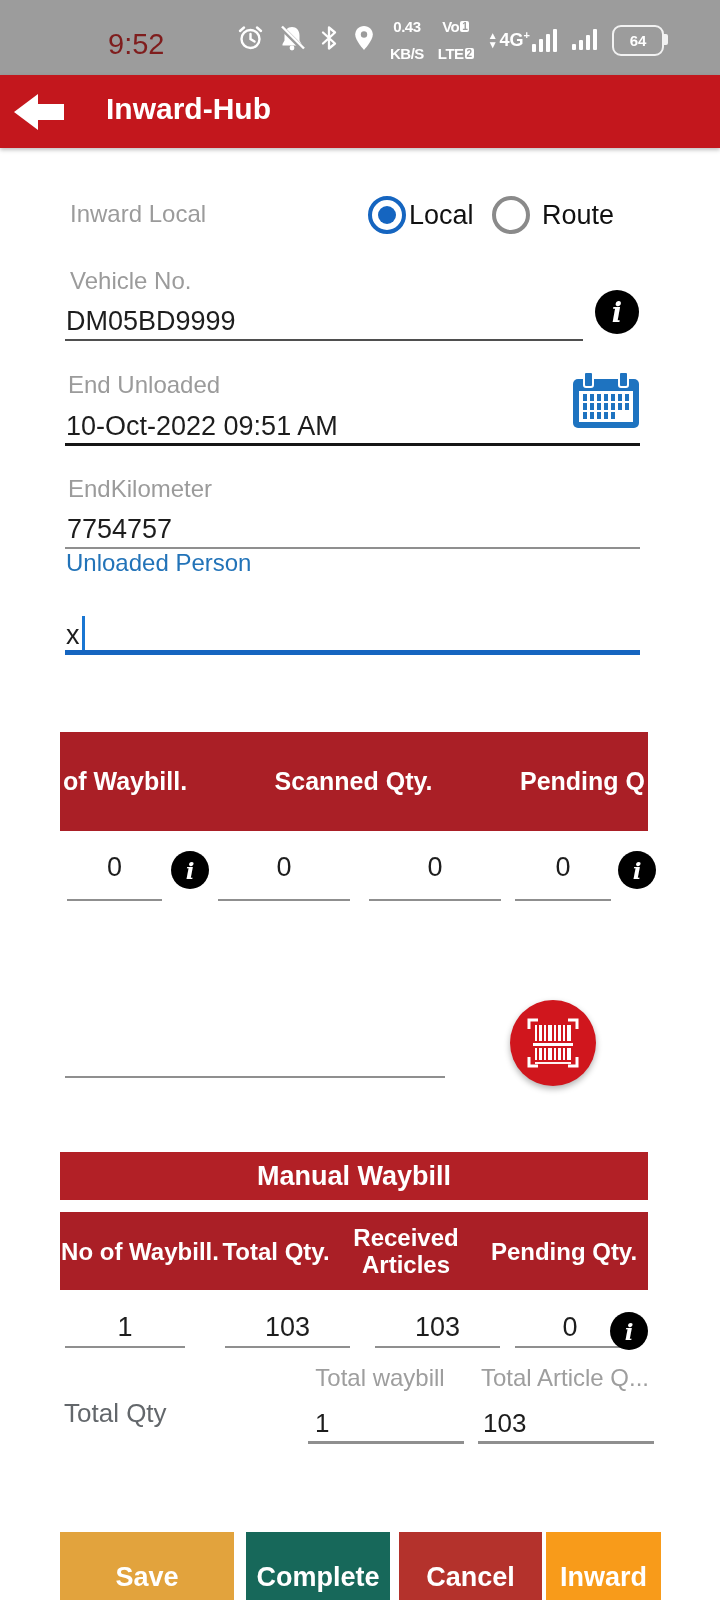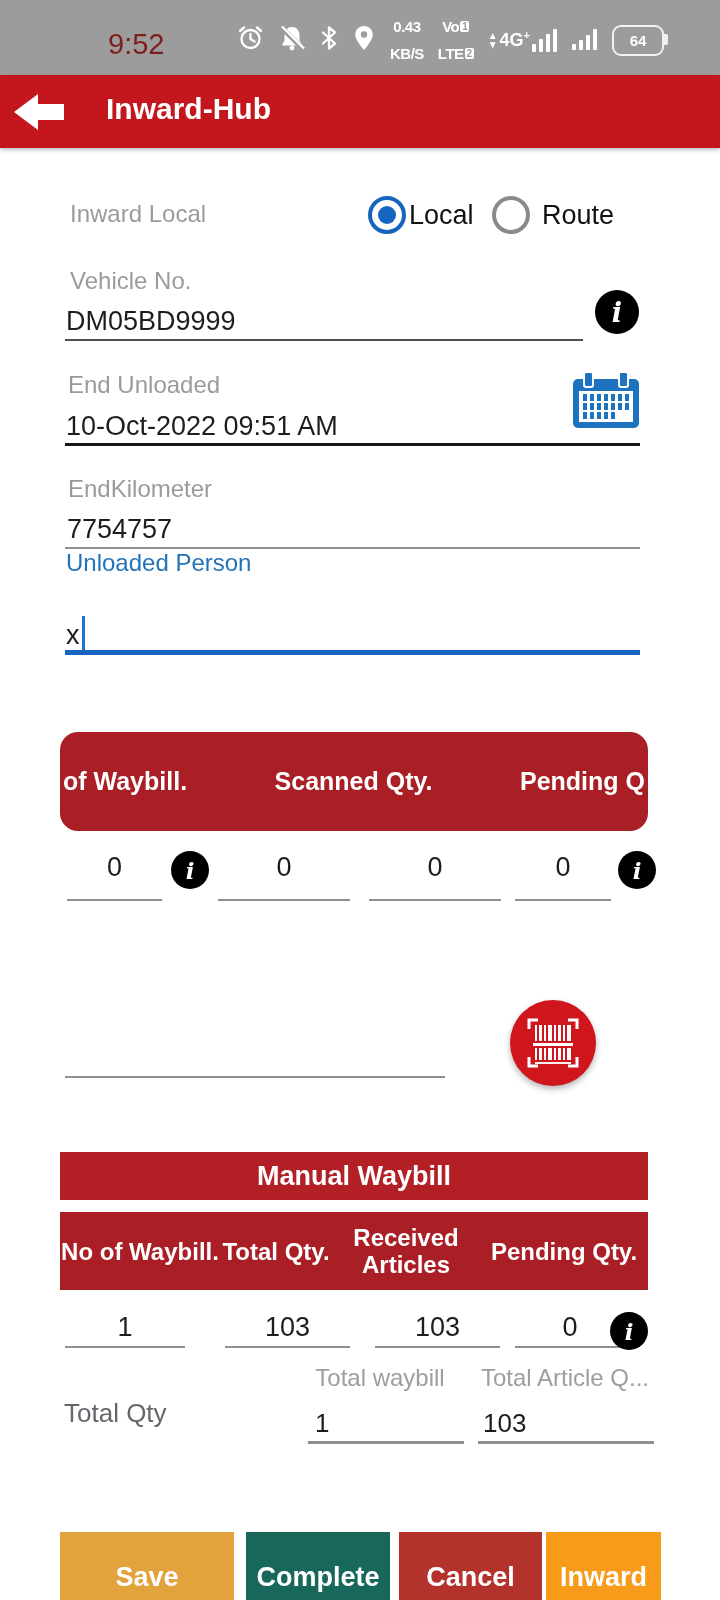--- a/index.html
+++ b/index.html
@@ -42,21 +42,21 @@
   .radio-lbl{font-size:27px;color:#111;}
 
   .info-badge{width:44px;height:44px;border-radius:50%;background:#000;color:#fff;display:flex;align-items:center;justify-content:center;font-family:"DejaVu Serif",serif;font-size:27px;font-weight:bold;font-style:italic;}
   .info-sm{width:38px;height:38px;font-size:23px;}
 
   .cursor{display:inline-block;width:3px;height:36px;background:#1976d2;vertical-align:-8px;margin-left:2px;}
 
   
   .banner{background:#b22026;color:#fff;font-weight:bold;font-size:27px;display:flex;align-items:center;justify-content:center;}
   .band{background:#aa1f26;color:#fff;font-weight:bold;font-size:25px;}
-  .bc-band{display:flex;align-items:center;justify-content:space-between;padding:0 3px;box-sizing:border-box;overflow:hidden;border-radius:18px;}
+  .bc-band{display:flex;align-items:center;justify-content:space-between;padding:0 3px;box-sizing:border-box;overflow:hidden;}
   .mw-band{display:flex;align-items:center;text-align:center;}
   .mw-band .c{display:flex;align-items:center;justify-content:center;font-size:24px;line-height:27px;}
   .cellv{font-size:27px;color:#1d1d1d;text-align:center;}
 
   
   .scanbtn{width:86px;height:86px;border-radius:50%;background:#d0161d;display:flex;align-items:center;justify-content:center;box-shadow:0 3px 6px rgba(0,0,0,.3);}
 
   
   .toast{left:34px;top:1227px;width:652px;height:198px;border-radius:42px;background:rgba(228,16,20,0.9);z-index:6;display:flex;}
   .toast-x{position:absolute;left:59px;top:89px;}

